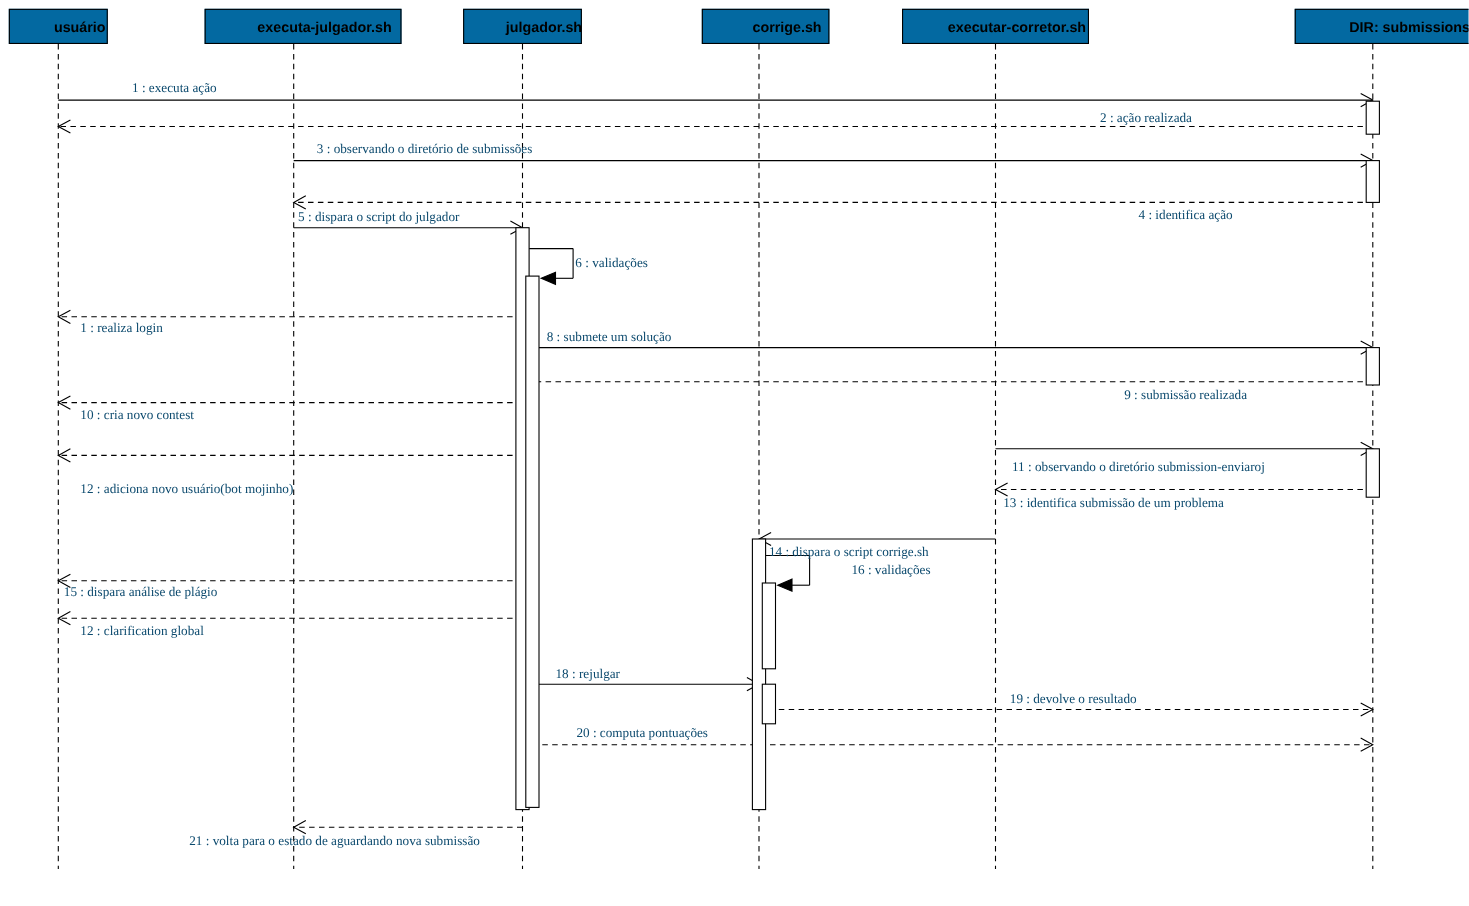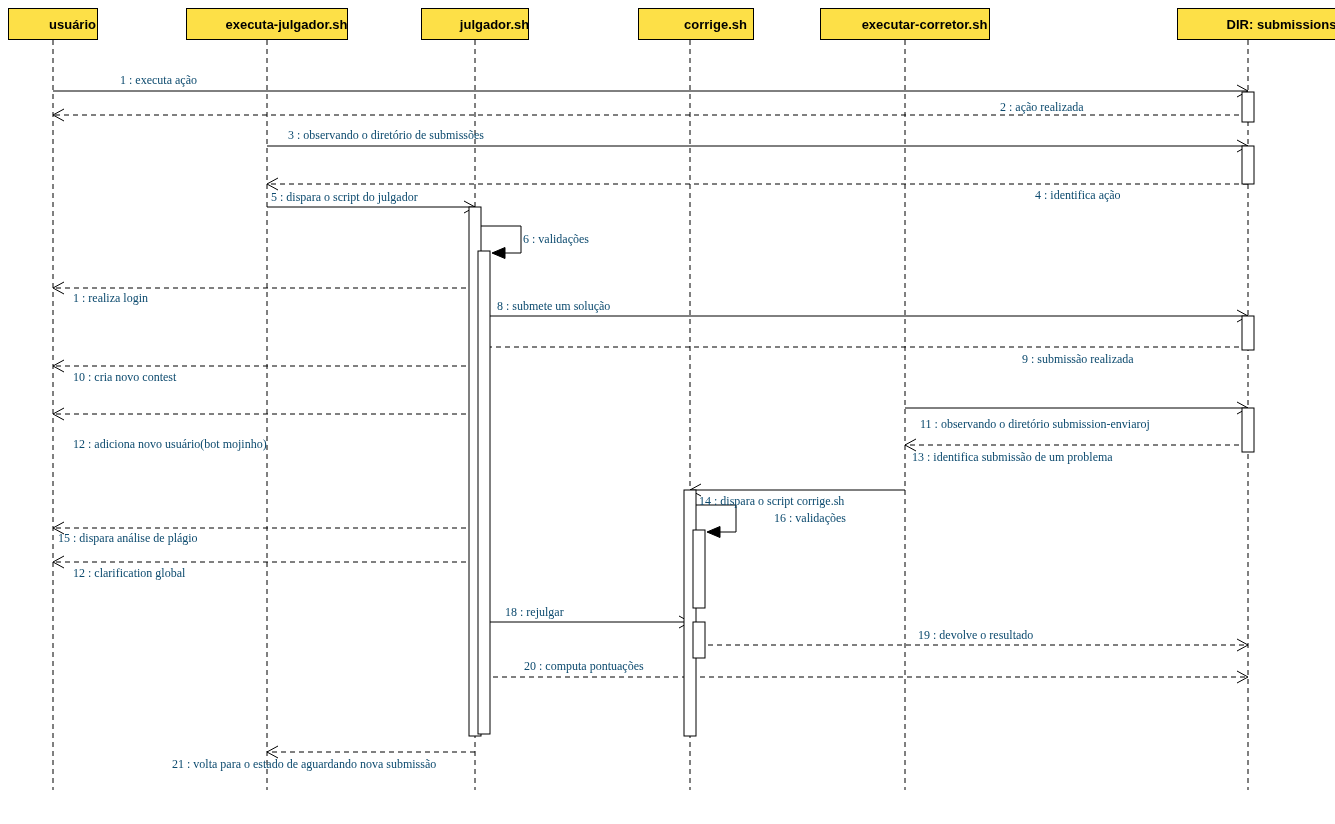--- a/index.html
+++ b/index.html
@@ -2,21 +2,21 @@
 <html><head>
 <meta charset="utf-8">
 <style>
   html,body{margin:0;padding:0;background:#ffffff;}
   body{width:1335px;height:824px;overflow:hidden;
        font-family:"Liberation Sans","DejaVu Sans",sans-serif;}
   #diagram{position:relative;width:1335px;height:824px;}
   svg{position:absolute;left:0;top:0;}
   .lifeline-box{
     position:absolute;box-sizing:border-box;
-    background:#fde047;border:1px solid #000000;
+    background:#0369a1;border:1px solid #000000;
     display:flex;align-items:center;justify-content:center;
     font-size:13px;font-weight:bold;color:#000000;
     white-space:nowrap;
     padding-left:39px;
   }
   .lifeline-shadow{
     position:absolute;background:#f2f2f2;z-index:-1;
   }
   .msg-label{
     position:absolute;font-size:12px;color:#0c4a6e;
@@ -89,21 +89,21 @@
       <rect x="684" y="490" width="12" height="246" fill="#ffffff" stroke="#000000" stroke-width="1"></rect>
       <rect x="693" y="530" width="12" height="78" fill="#ffffff" stroke="#000000" stroke-width="1"></rect>
       <rect x="693" y="622" width="12" height="36" fill="#ffffff" stroke="#000000" stroke-width="1"></rect>
     </svg>
   <div id="boxes-layer">
       <div class="lifeline-shadow" style="left: 13px; top: 13px; width: 90px; height: 32px;"></div>
       <div class="lifeline-box" style="left: 8px; top: 8px; width: 90px; height: 32px;">
         <span>usuário</span>
       </div>
       <div class="lifeline-shadow" style="left: 191px; top: 13px; width: 162px; height: 32px;"></div>
-      <div class="lifeline-box" style="left: 186px; top: 8px; width: 162px; height: 32px;">
+      <div class="lifeline-box" style="left: 186px; top: 8px; width: 179px; height: 32px;">
         <span>executa-julgador.sh</span>
       </div>
       <div class="lifeline-shadow" style="left: 426px; top: 13px; width: 108px; height: 32px;"></div>
       <div class="lifeline-box" style="left: 421px; top: 8px; width: 108px; height: 32px;">
         <span>julgador.sh</span>
       </div>
       <div class="lifeline-shadow" style="left: 643px; top: 13px; width: 104px; height: 32px;"></div>
       <div class="lifeline-box" style="left: 638px; top: 8px; width: 116px; height: 32px;">
         <span>corrige.sh</span>
       </div>

